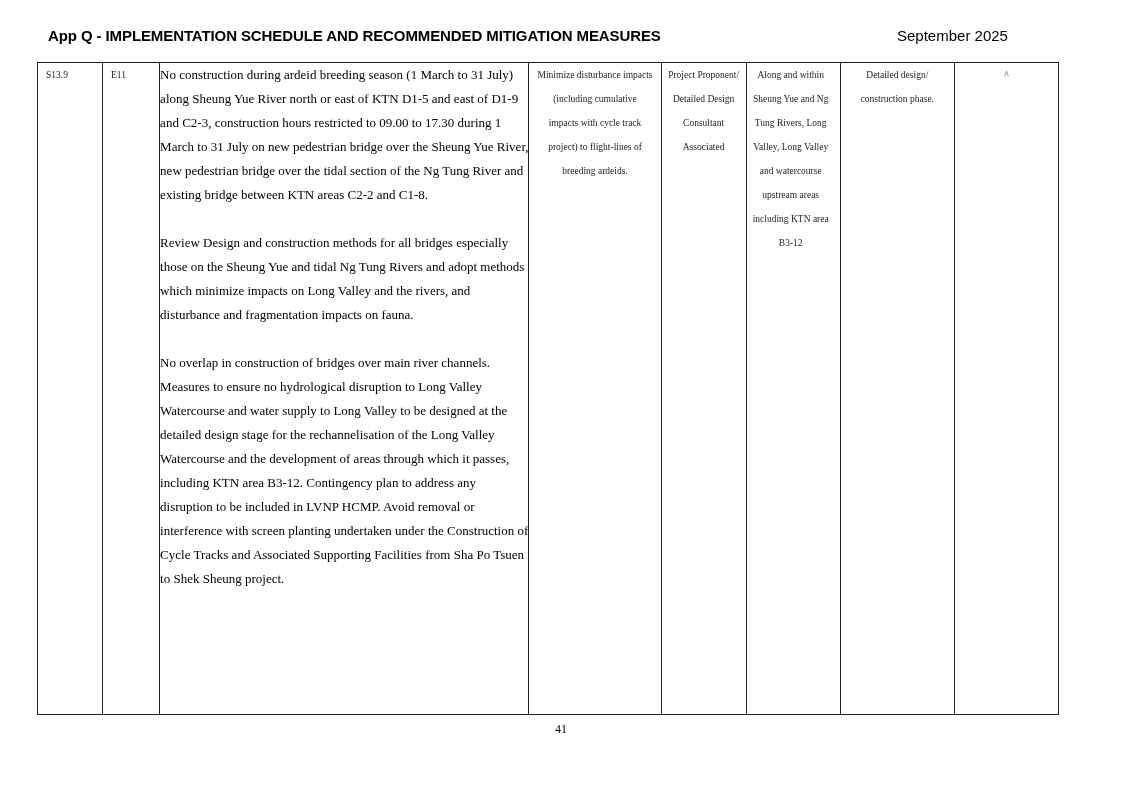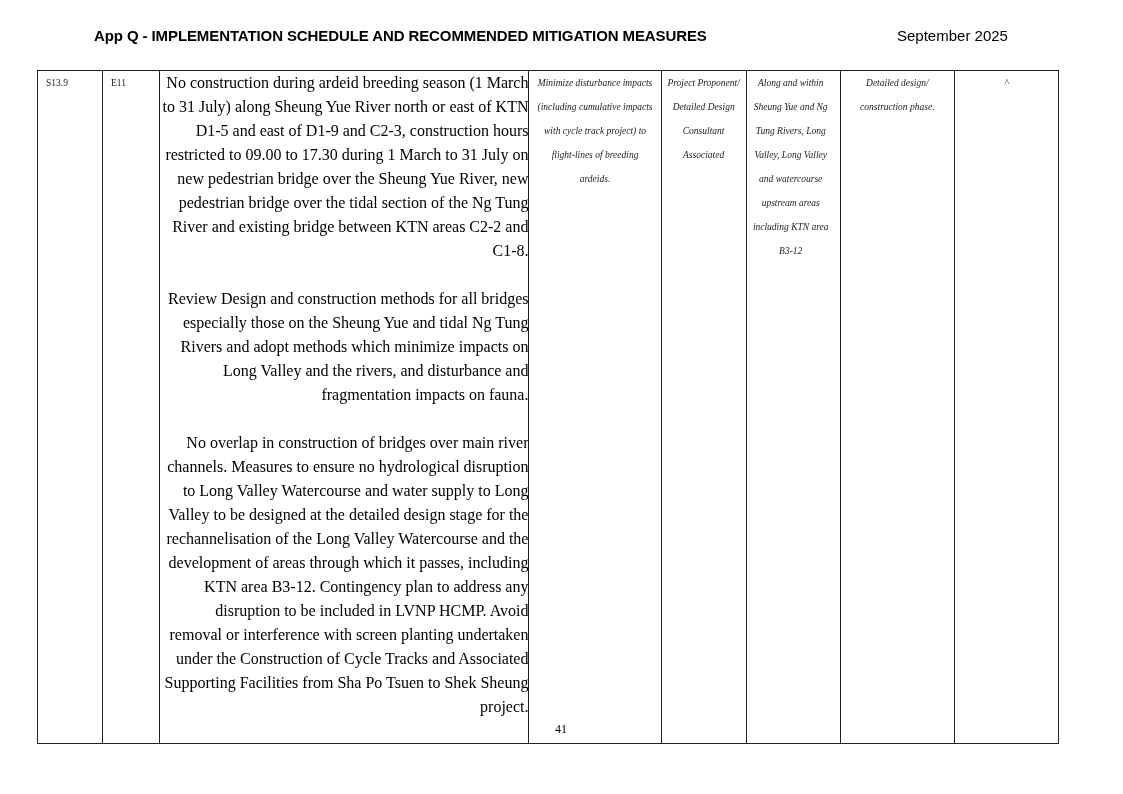--- a/index.html
+++ b/index.html
@@ -15,58 +15,56 @@
       color: #000;
     }
     .header-title {
       position: absolute;
       left: 48px;
       top: 27px;
       font-family: "Liberation Sans", sans-serif;
       font-weight: bold;
       font-size: 15px;
       letter-spacing: -0.1px;
-      margin-left: 46px;
     }
     .header-date {
       position: absolute;
       left: 897px;
       top: 27px;
       font-family: "Liberation Sans", sans-serif;
       font-weight: normal;
       font-size: 15px;
     }
     table.schedule {
       position: absolute;
       left: 37px;
-      top: 70px;
+      top: 62px;
       width: 1022px;
       height: 653px;
       border-collapse: collapse;
       table-layout: fixed;
       font-family: "Liberation Serif", serif;
     }
     table.schedule td {
       border: 1.5px solid #222;
       vertical-align: top;
       padding: 0;
     }
     .cell-small {
       font-size: 9.5px;
       line-height: 24px;
       color: #222;
       padding-top: 1px;
     }
     .cell-small.left { padding-left: 8px; }
-    .cell-small.center { text-align: center; font-style: italic; }
+    .cell-small.center { text-align: center; }
     .main-text {
-      font-size: 16px;
+      font-size: 13px;
       line-height: 24px;
       padding: 1px 6px 0 6px;
-      text-align: right;
     }
     .main-text p {
       margin: 0 0 24px 0;
     }
     .page-number {
       position: absolute;
       left: 555px;
       top: 722px;
       font-family: "Liberation Serif", serif;
       font-size: 12px;

